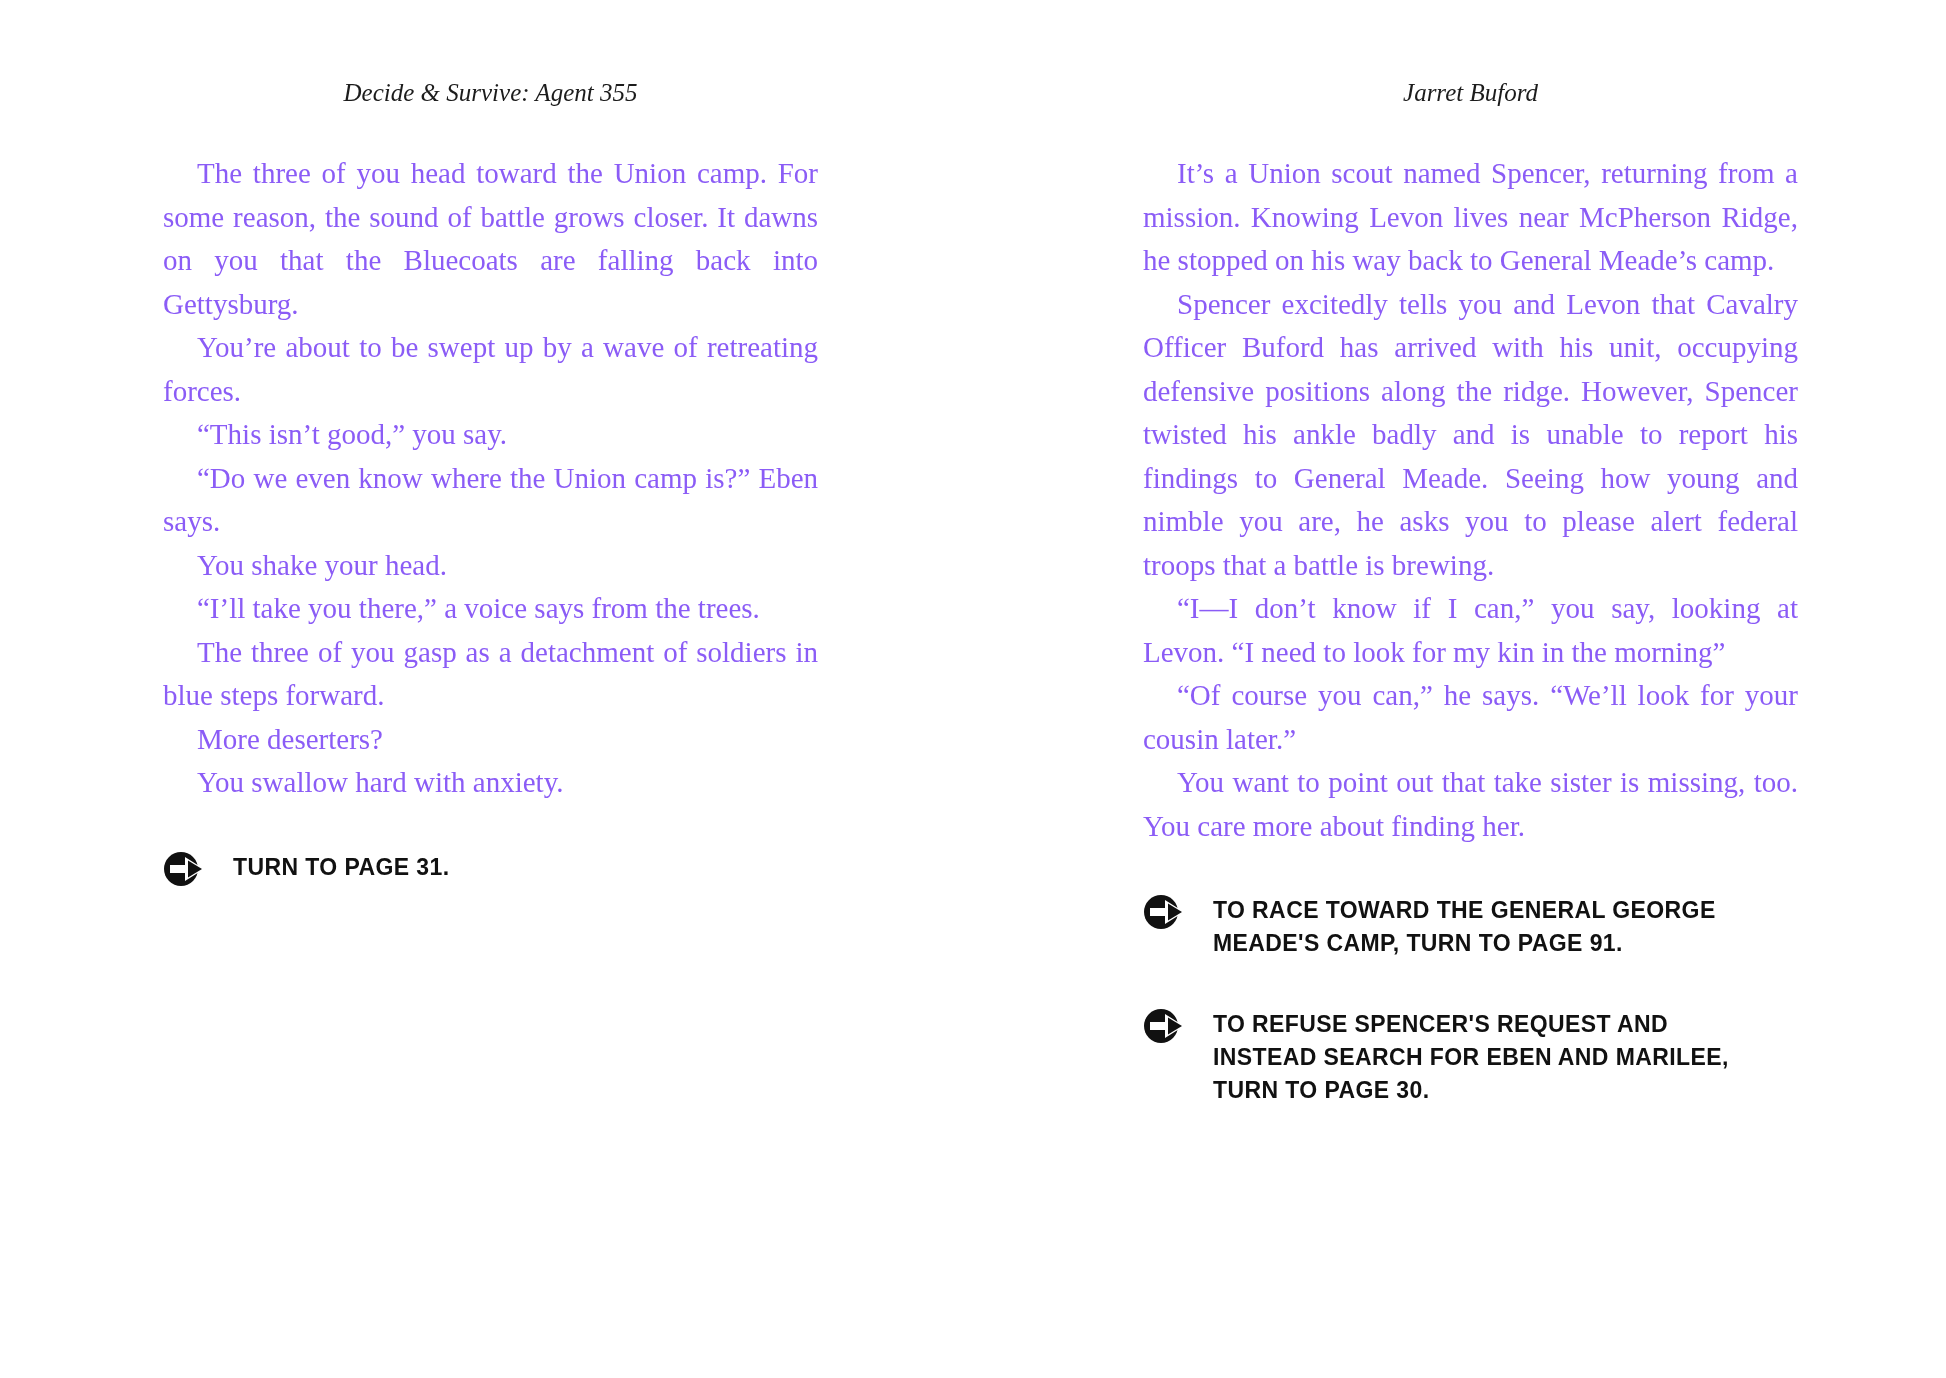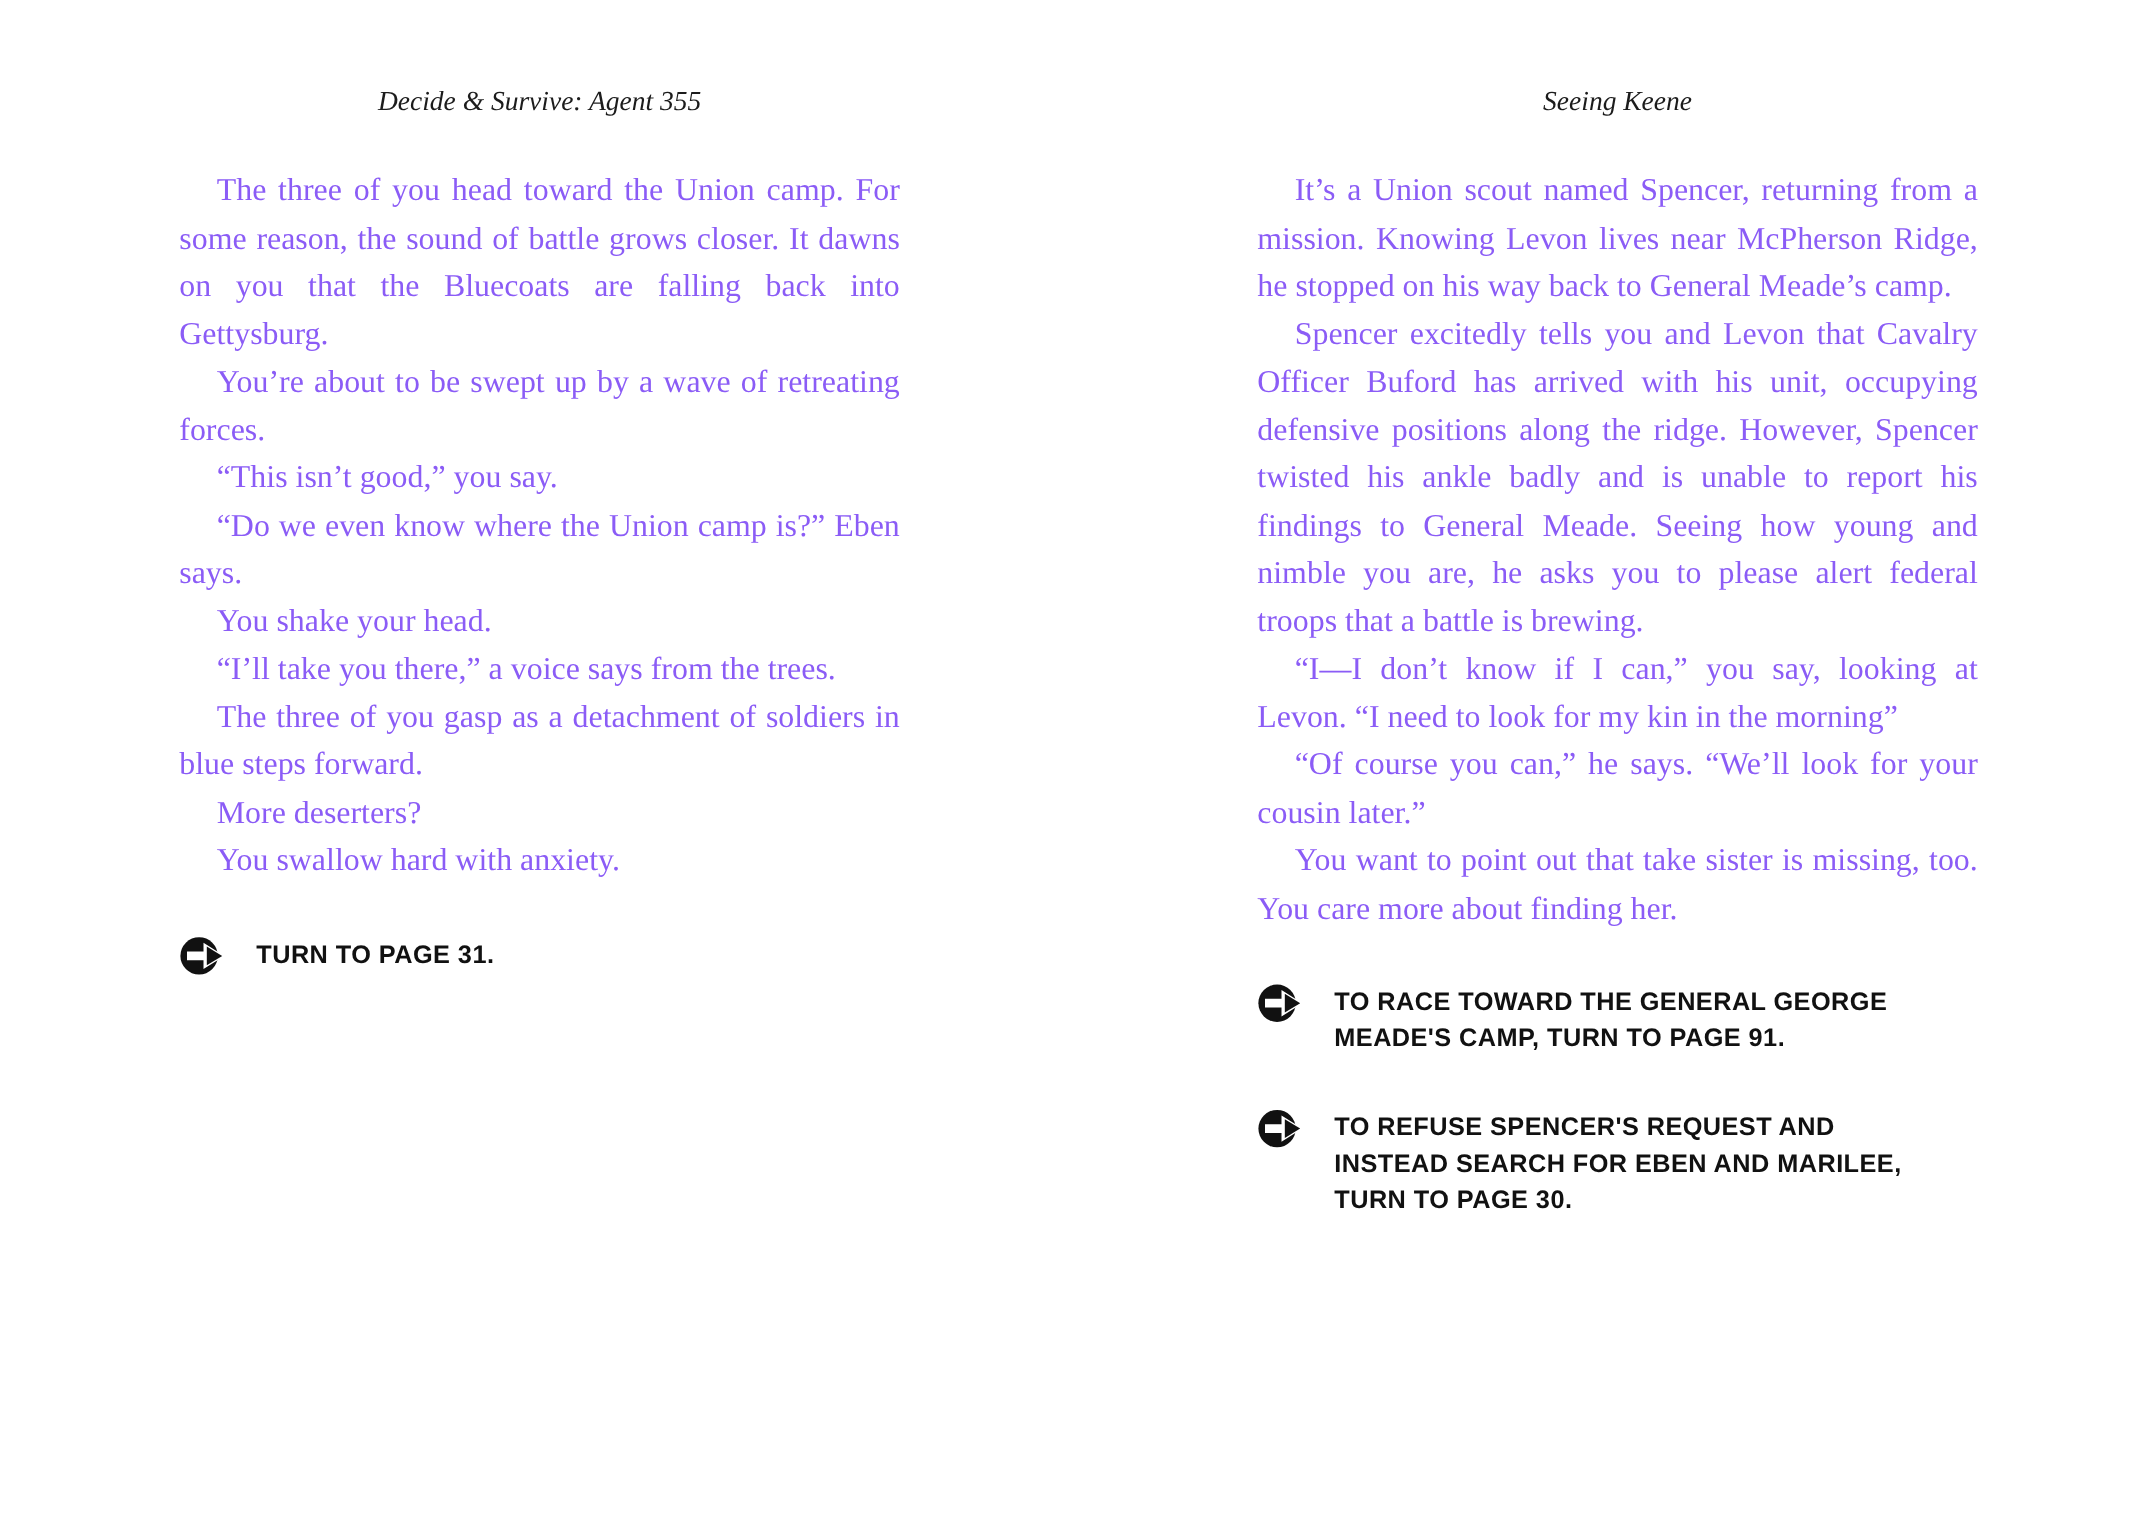--- a/index.html
+++ b/index.html
@@ -94,21 +94,21 @@
             <path d="M7 15 h15 v-8 l19 12 -19 12 v-8 h-15 z" fill="#ffffff"></path>
             <path d="M25 10.5 L39 19 L25 27.5 z" fill="#111111"></path>
           </svg>
         </span>
         <span class="choice-label">TURN TO PAGE 31.</span>
       </div>
     </div>
   </section>
 
   <section class="page-column right">
-    <div class="running-header">Seeing Keene</div>
+    <div class="running-header">Jarret Buford</div>
 
     <div class="body-text">
       <p>It’s a Union scout named Spencer, returning from a mission. Knowing Levon lives near McPherson Ridge, he stopped on his way back to General Meade’s camp.</p>
       <p>Spencer excitedly tells you and Levon that Cavalry Officer Buford has arrived with his unit, occupying defensive positions along the ridge. However, Spencer twisted his ankle badly and is unable to report his findings to General Meade. Seeing how young and nimble you are, he asks you to please alert federal troops that a battle is brewing.</p>
       <p>“I—I don’t know if I can,” you say, looking at Levon. “I need to look for my kin in the morning”</p>
       <p>“Of course you can,” he says. “We’ll look for your cousin later.”</p>
       <p>You want to point out that take sister is missing, too. You care more about finding her.</p>
     </div>
 
     <div class="choices">

